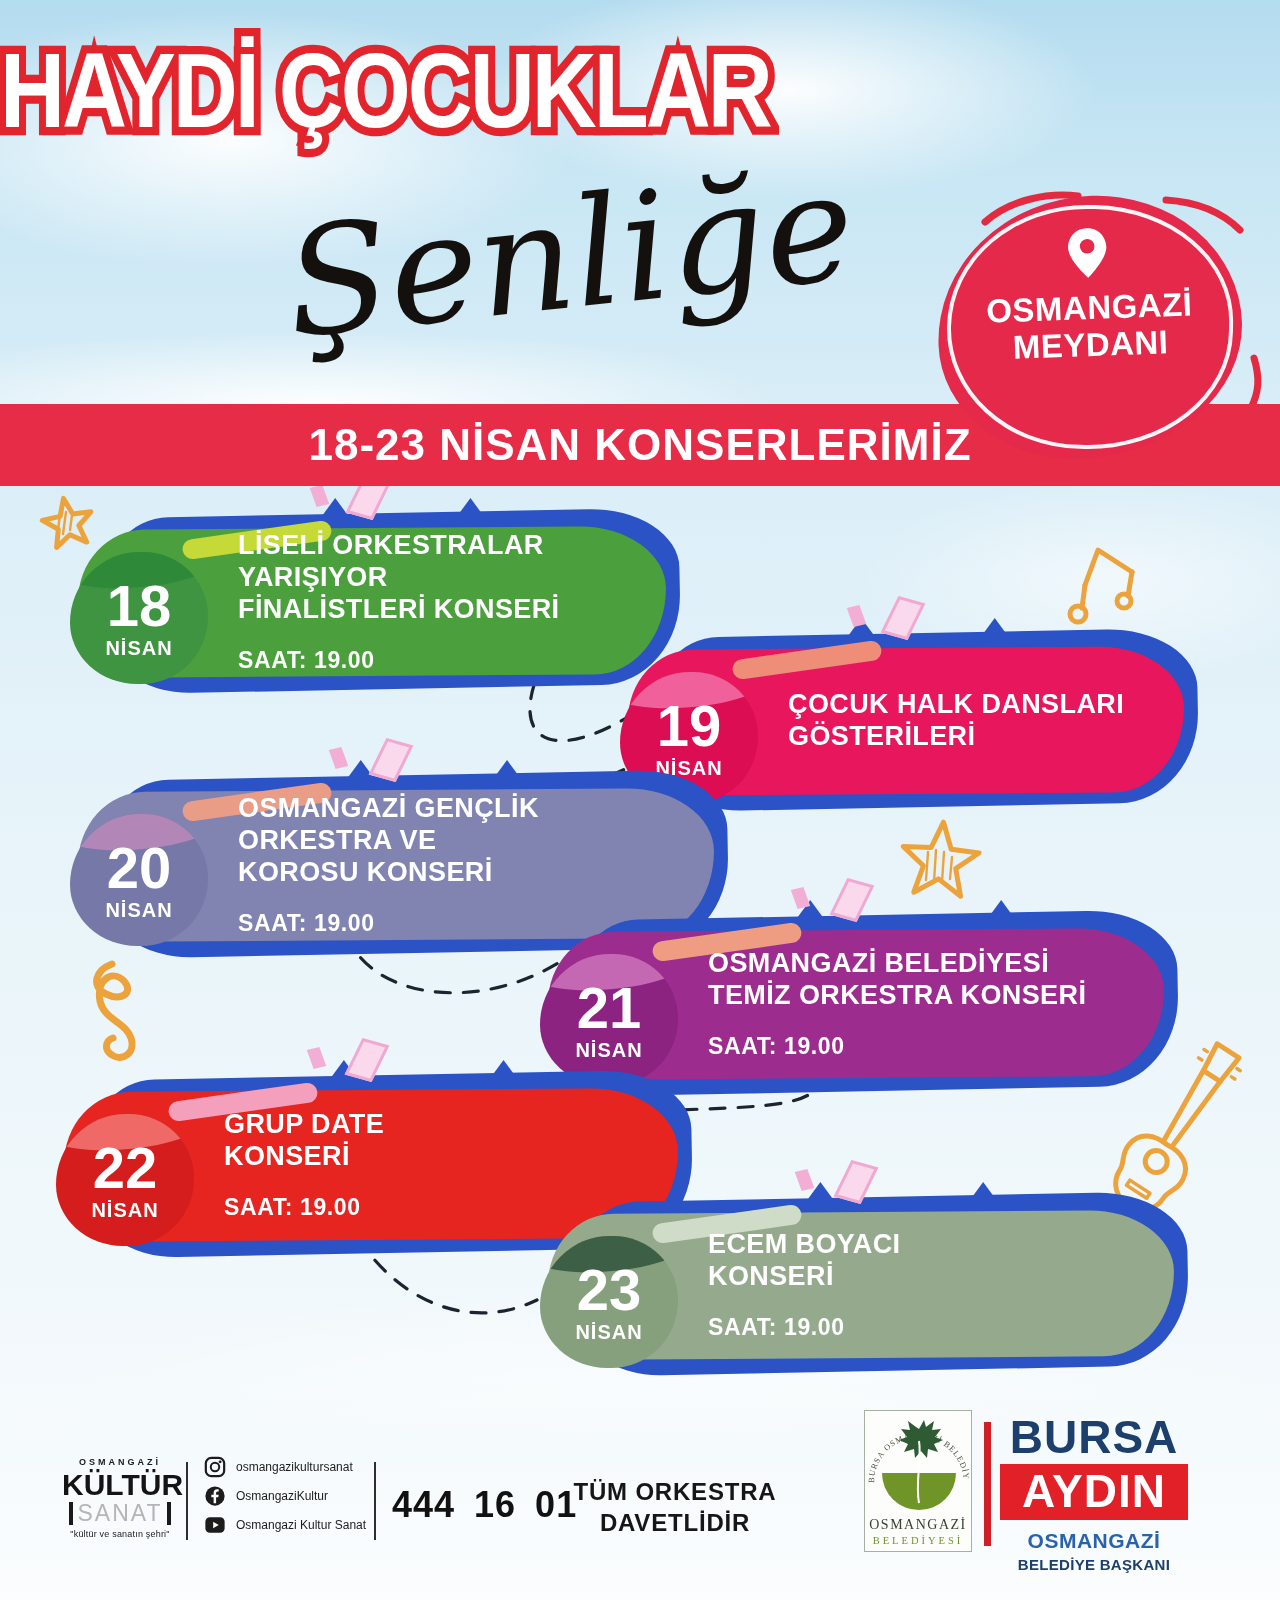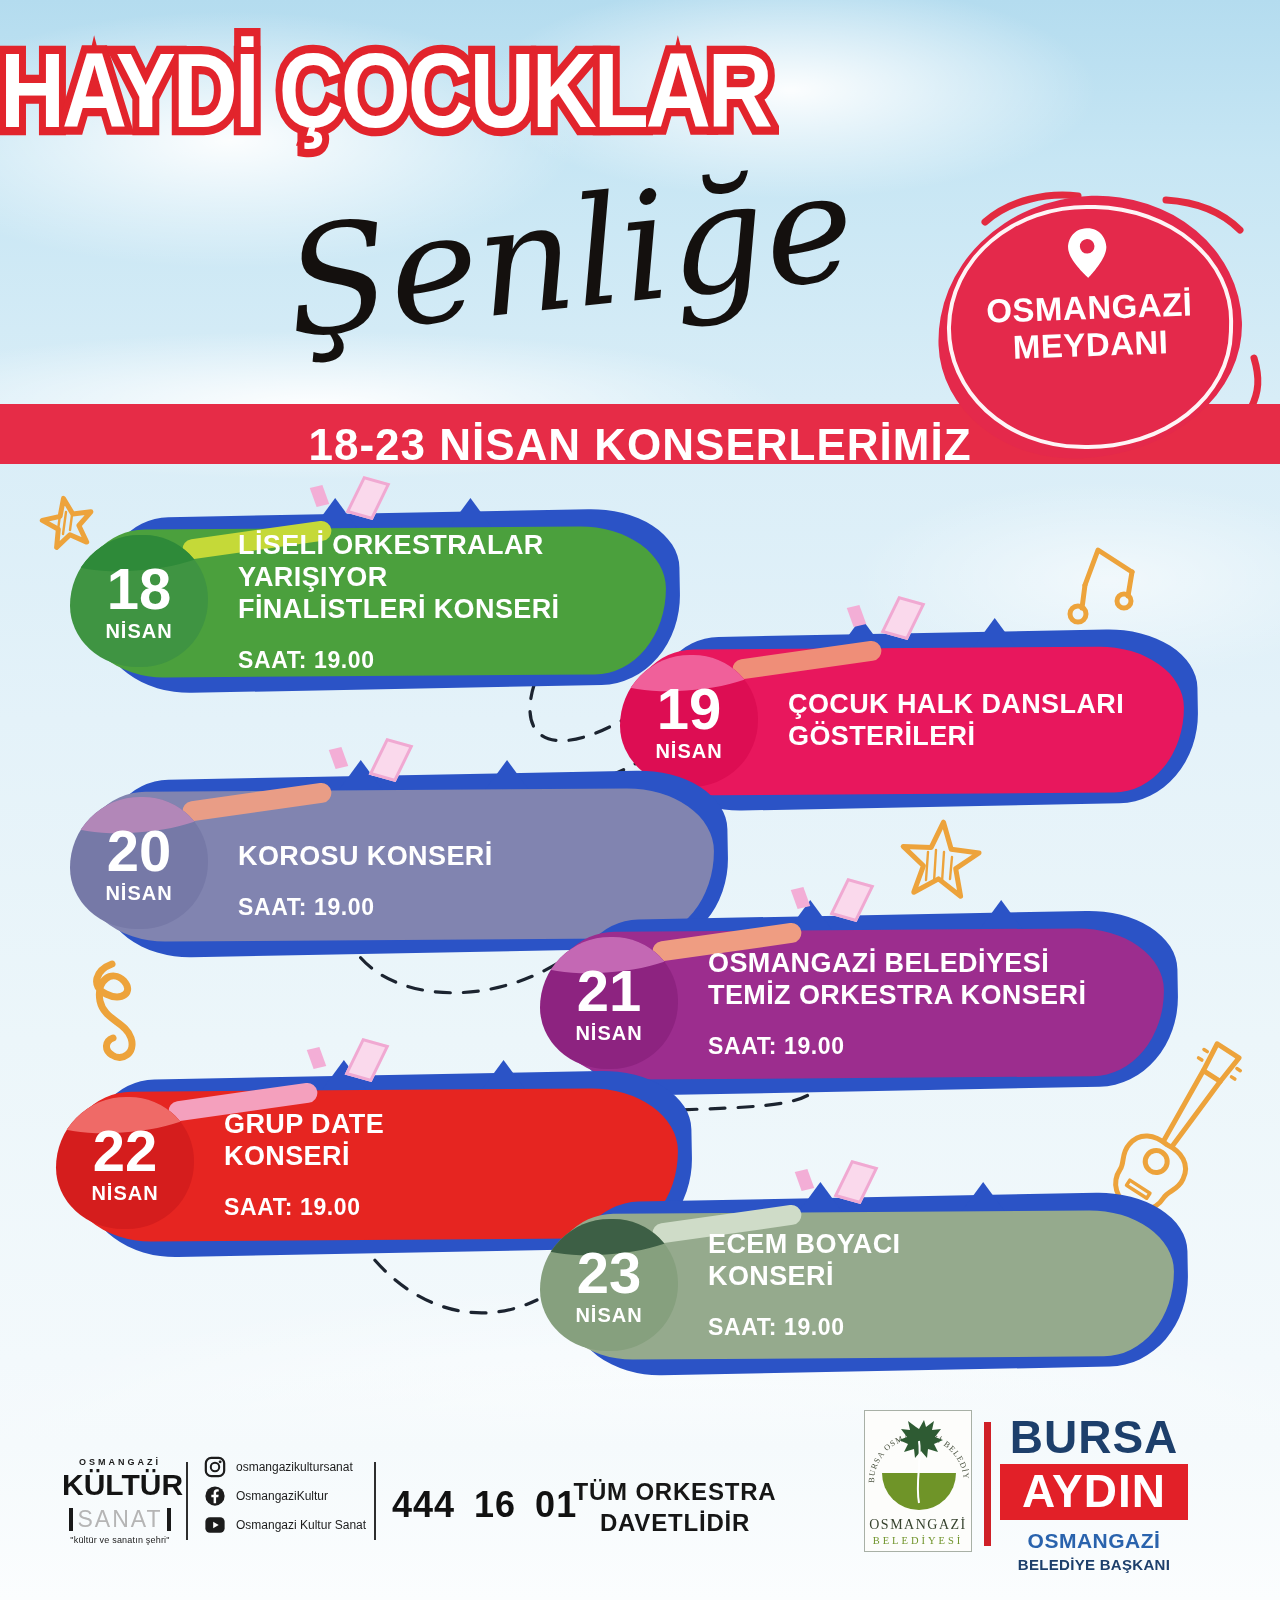--- a/index.html
+++ b/index.html
@@ -23,39 +23,39 @@
   
   .badge{position:absolute;left:938px;top:196px;width:304px;height:262px;z-index:4;
     background:#e4294b;border-radius:52% 48% 55% 45%/55% 50% 50% 45%;transform:rotate(-2deg);
     display:flex;flex-direction:column;align-items:center;justify-content:flex-start;padding-top:30px;box-sizing:border-box;}
   .badge-ring{position:absolute;inset:9px;border:4px solid rgba(255,255,255,.95);
     border-radius:50% 50% 52% 48%/52% 48% 50% 50%;transform:rotate(3deg);}
   .badge-text{position:relative;color:#fff;font-weight:bold;font-size:33px;line-height:1.12;
     text-align:center;letter-spacing:.5px;margin-top:10px;}
 
   
-  .banner{position:absolute;left:0;right:0;top:404px;height:60px;background:#e62c47;z-index:3;}
+  .banner{position:absolute;left:0;right:0;top:404px;height:82px;background:#e62c47;z-index:3;}
   .banner-text{width:100%;text-align:center;color:#fff;font-weight:bold;font-size:44px;
     letter-spacing:1px;line-height:82px;}
 
   
   .card{position:absolute;z-index:1;--blue:#2b53c6;}
   .shadow{position:absolute;left:22px;right:-14px;top:-15px;bottom:-13px;background:var(--blue);
     border-radius:70px 90px 80px 90px/80px 60px 90px 70px;transform:rotate(-1.1deg);}
   .tri{position:absolute;top:-30px;width:44px;height:30px;background:var(--blue);
     clip-path:polygon(50% 0,0 100%,100% 100%);}
   .conf{position:absolute;}
   .confA{top:-50px;left:47%;width:22px;height:34px;background:#fad9ec;border:3px solid #f0a9d2;
     transform:rotate(16deg) skewX(-10deg);}
   .confB{top:-42px;left:40%;width:13px;height:20px;background:#f3aed6;transform:rotate(-14deg) skewX(6deg);}
   .blob{position:absolute;inset:0;background:var(--main);
     border-radius:70px 90px 75px 90px/75px 65px 90px 75px;transform:rotate(-.4deg);z-index:1;}
   .streak{position:absolute;left:104px;top:2px;width:150px;height:20px;background:var(--streak);
     border-radius:12px;transform:rotate(-8deg);z-index:2;}
-  .bubble{position:absolute;left:-8px;top:7px;width:138px;height:132px;background:var(--bub);
+  .bubble{position:absolute;left:-8px;top:24px;width:138px;height:132px;background:var(--bub);
     border-radius:52% 48% 50% 50%/55% 50% 52% 48%;overflow:hidden;z-index:2;color:#fff;
     display:flex;flex-direction:column;align-items:center;justify-content:center;text-align:center;}
   .bubble::before{content:"";position:absolute;left:-14%;top:-20%;width:132%;height:46%;
     background:var(--swirl);border-radius:50%;transform:rotate(-6deg);}
   .day{position:relative;font-size:58px;font-weight:bold;line-height:1;}
   .month{position:relative;font-size:20px;font-weight:bold;letter-spacing:1px;margin-top:2px;}
   .txt{position:absolute;left:160px;top:0;bottom:0;right:16px;display:flex;flex-direction:column;
     justify-content:center;color:#fff;z-index:2;gap:12px;}
   .etitle{font-size:27px;font-weight:bold;line-height:1.18;letter-spacing:.4px;}
   .etime{font-size:23px;font-weight:bold;margin-top:9px;letter-spacing:.6px;}
@@ -67,21 +67,21 @@
   .c23{--main:#95aa8d;--bub:#86a07e;--swirl:#3d5f45;--streak:#cfdcc8;}
 
   
   .overlay{position:absolute;inset:0;z-index:0;}
 
   
   .footer{position:absolute;left:0;right:0;top:1400px;height:200px;z-index:2;color:#151515;}
   .brand{position:absolute;left:62px;top:58px;width:116px;text-align:center;line-height:1;}
   .brand-top{font-size:9px;font-weight:bold;letter-spacing:3px;color:#1a1a1a;}
   .brand-main{font-size:30px;font-weight:bold;letter-spacing:0;color:#141414;margin-top:3px;}
-  .brand-sub{display:inline-block;font-size:23px;color:#b5b5b5;letter-spacing:2px;margin-top:8px;
+  .brand-sub{display:inline-block;font-size:23px;color:#b5b5b5;letter-spacing:2px;margin-top:2px;
     padding:0 5px;border-left:4px solid #1a1a1a;border-right:4px solid #1a1a1a;}
   .brand-tag{font-size:9px;color:#222;margin-top:5px;letter-spacing:.2px;}
   .fdiv{position:absolute;width:2px;height:78px;background:#2e2e2e;top:62px;}
   .social{position:absolute;left:204px;top:56px;}
   .social-row{display:flex;align-items:center;margin-bottom:7px;}
   .social-row svg{width:22px;height:22px;margin-right:10px;flex:none;}
   .social-label{font-size:12px;color:#1c1c1c;}
   .phone{position:absolute;left:392px;top:84px;font-size:36px;font-weight:bold;color:#111;
     letter-spacing:1px;word-spacing:8px;}
   .invite{position:absolute;left:562px;top:76px;width:226px;text-align:center;font-size:24px;
@@ -226,21 +226,21 @@
     <i class="conf confA"></i>
     <i class="conf confB"></i>
     <div class="blob"></div>
     <div class="streak"></div>
     <div class="bubble">
       <span class="day">20</span>
       <span class="month">NİSAN</span>
     </div>
     <div class="txt">
       <div class="etitle">
-        <br><span>KOROSU KONSERİ</span>
+        <span>OSMANGAZİ GENÇLİK ORKESTRA VE</span><br><span>KOROSU KONSERİ</span>
       </div>
       <div class="etime">SAAT: 19.00</div>
     </div>
   </div>
 
   <div class="card c21" style="left:548px;top:930px;width:616px;height:148px;">
     <div class="shadow"></div>
     <i class="tri" style="left:39%;"></i>
     <i class="tri" style="left:70%;"></i>
     <i class="conf confA"></i>

